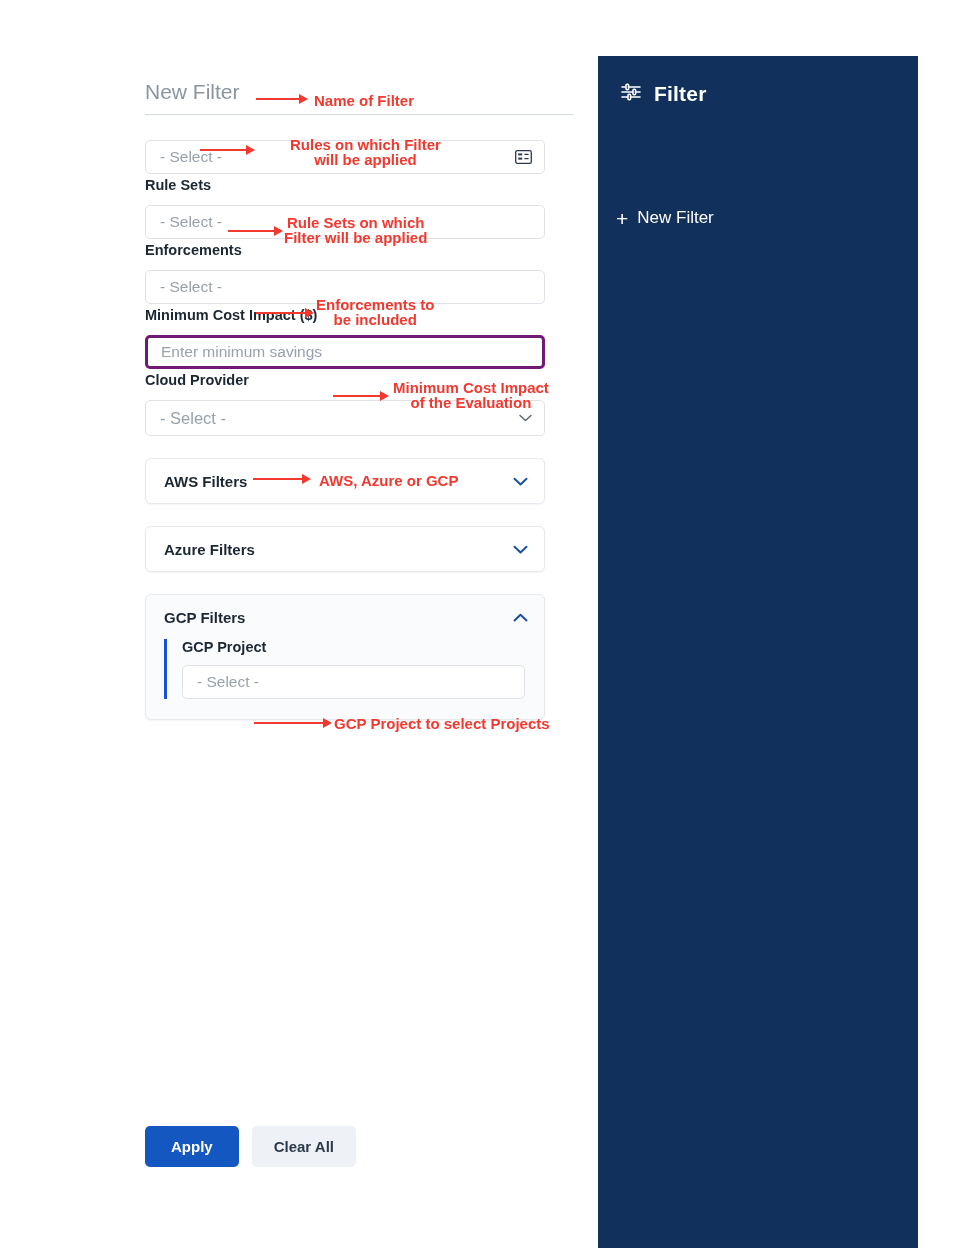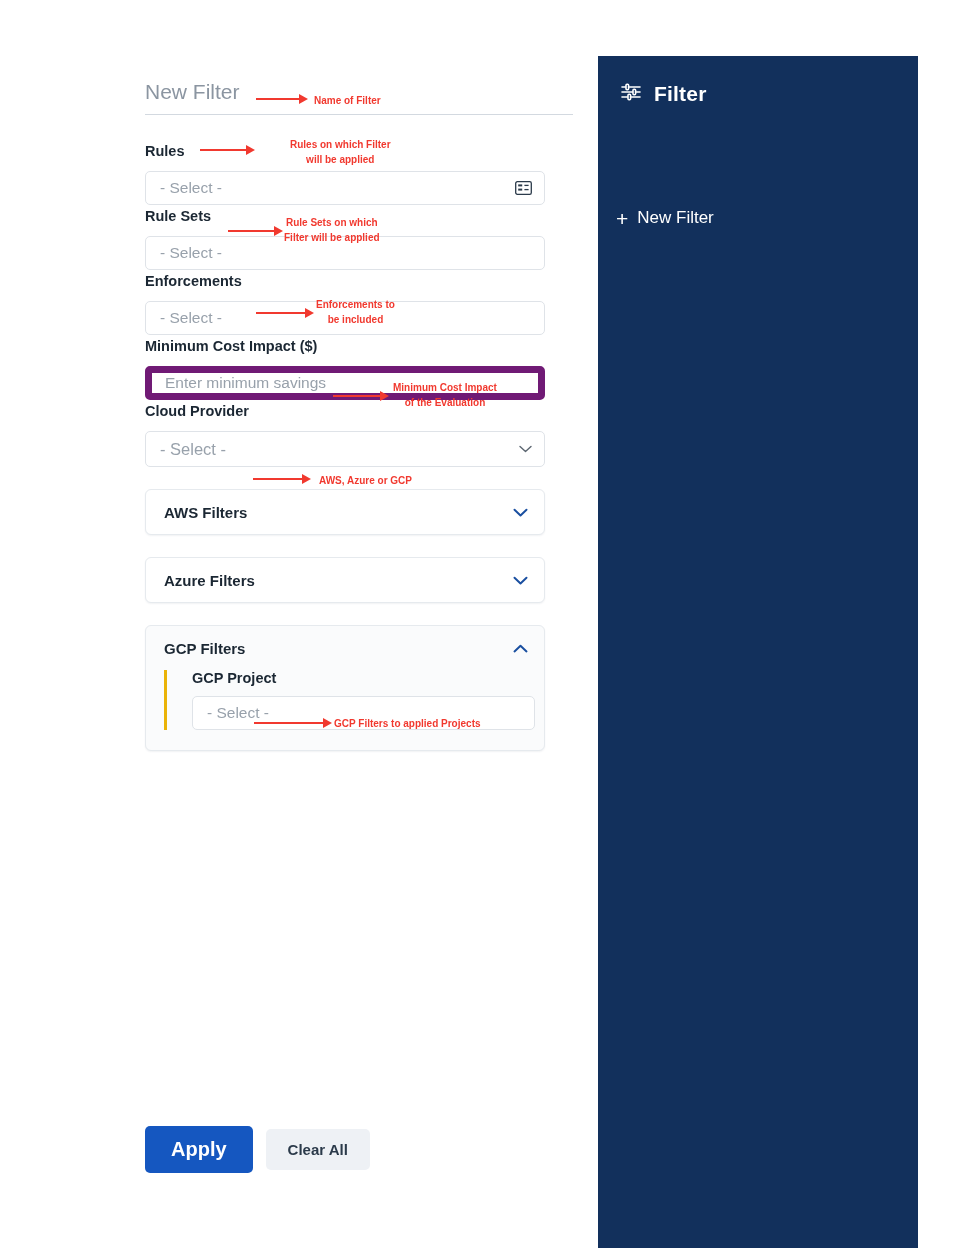--- a/index.html
+++ b/index.html
@@ -122,21 +122,21 @@
     right: 12px;
     top: 50%;
     transform: translateY(-50%);
     display: flex;
     align-items: center;
   }
   .text-input {
     margin-top: 9px;
     width: 400px;
     height: 34px;
-    border: 7px solid #701a75;
+    border: 3px solid #701a75;
     border-radius: 5px;
     background: #ffffff;
     box-sizing: border-box;
     padding-left: 13px;
     font-family: "Liberation Sans", sans-serif;
     font-size: 15.5px;
     color: #98a1ab;
     outline: none;
   }
   .text-input::placeholder { color: #98a1ab; }
@@ -167,22 +167,22 @@
   .chev {
     color: #1a4fa0;
     font-size: 13px;
     font-weight: bold;
   }
   .accordion.open { background: #fafbfc; }
   .accordion-body {
     padding: 0 18px 20px 18px;
   }
   .gcp-inner {
-    border-left: 3px solid #eab308;
-    padding-left: 25px;
+    border-left: 3px solid #1d4ed8;
+    padding-left: 15px;
   }
   .gcp-sub-label {
     font-size: 14.5px;
     font-weight: bold;
     color: #1b2733;
   }
   .gcp-select {
     margin-top: 10px;
     width: 343px;
     height: 34px;
@@ -200,21 +200,21 @@
     position: absolute;
     left: 145px;
     top: 1126px;
     display: flex;
     align-items: center;
     gap: 13px;
   }
   .btn-apply {
     background: #1557c0;
     color: #ffffff;
-    font-size: 20px;
+    font-size: 15px;
     font-weight: bold;
     border: none;
     border-radius: 5px;
     padding: 12px 26px;
     cursor: pointer;
     font-family: "Liberation Sans", sans-serif;
   }
   .btn-clear {
     background: #eef1f5;
     color: #2b3a4a;
@@ -224,21 +224,21 @@
     border-radius: 5px;
     padding: 12px 22px;
     cursor: pointer;
     font-family: "Liberation Sans", sans-serif;
   }
 
   
   .anno {
     position: absolute;
     color: #f1392f;
-    font-size: 10px;
+    font-size: 15px;
     font-weight: bold;
     line-height: 15px;
     white-space: pre;
   }
   .anno.center { text-align: center; }
   .arrow {
     position: absolute;
     height: 10px;
   }
   .arrow .shaft {
@@ -288,23 +288,20 @@
     </div>
   </div>
 
   <div class="form-area">
 
     <div class="filter-name-row">
       <input class="filter-name-input" type="text" placeholder="New Filter" style="">
     </div>
 
     <div class="field-block" style="margin-top:18px;">
-      <div class="label-row">
-        <span class="field-label">Rules</span>
-      </div>
       <div class="select-box">
         <span class="sel-text">- Select -</span>
         <span class="right-icon">
           <svg width="17" height="14" viewBox="0 0 17 14">
             <rect x="0.7" y="0.7" width="15.6" height="12.6" rx="1.6" fill="none" stroke="#2b3a4a" stroke-width="1.3"></rect>
             <rect x="3.2" y="3.4" width="4" height="2" fill="#2b3a4a"></rect>
             <rect x="3.2" y="7.6" width="4" height="2" fill="#2b3a4a"></rect>
             <line x1="9.4" y1="4.4" x2="13.6" y2="4.4" stroke="#2b3a4a" stroke-width="1.3"></line>
             <line x1="9.4" y1="8.6" x2="13.6" y2="8.6" stroke="#2b3a4a" stroke-width="1.3"></line>
           </svg>
@@ -436,15 +433,15 @@
   <div class="arrow" style="left:253px; top:474px; width:58px;">
     <div class="shaft" style="width:49px;"></div>
       <div class="head" style="left:49px;"></div>
   </div>
   <div class="anno" style="left:319px; top:473px;">AWS, Azure or GCP</div>
 
   <div class="arrow" style="left:254px; top:718px; width:78px;">
     <div class="shaft" style="width:69px;"></div>
       <div class="head" style="left:69px;"></div>
   </div>
-  <div class="anno" style="left:334px; top:716px;">GCP Filters to applied Projects</div>
+  <div class="anno" style="left:334px; top:716px;">GCP Project to select Projects</div>
 
 </div>
 
 </body></html>

